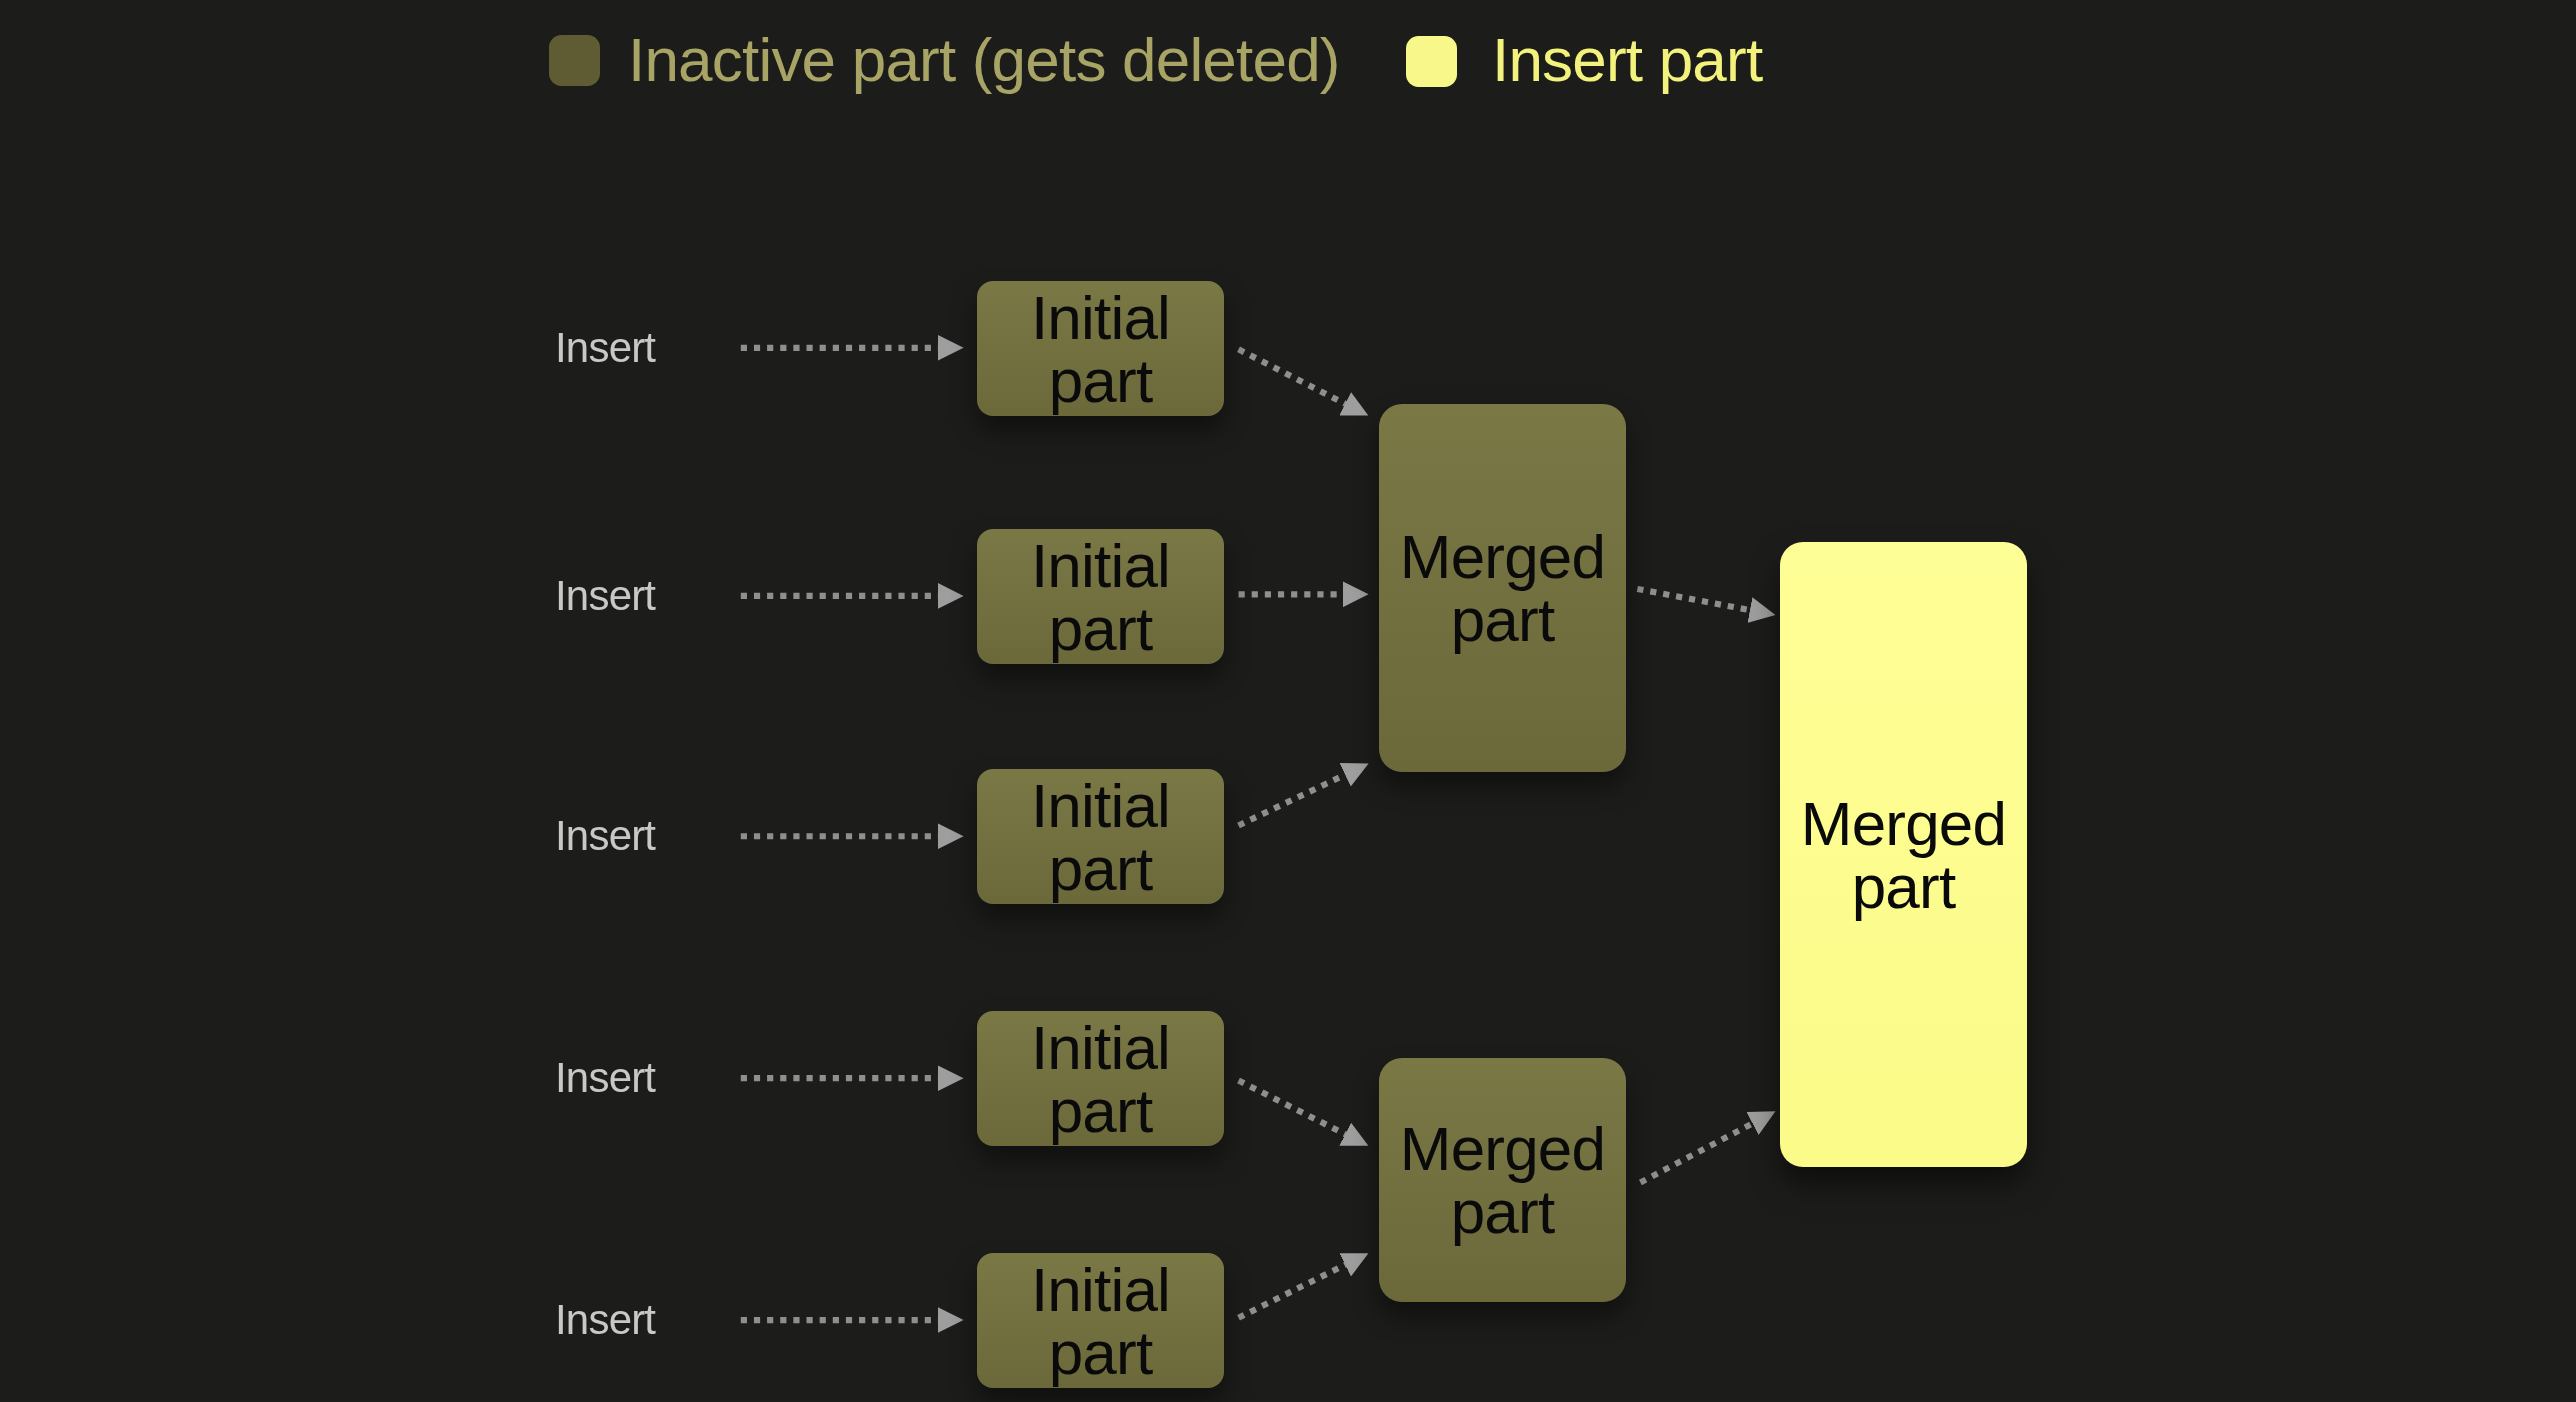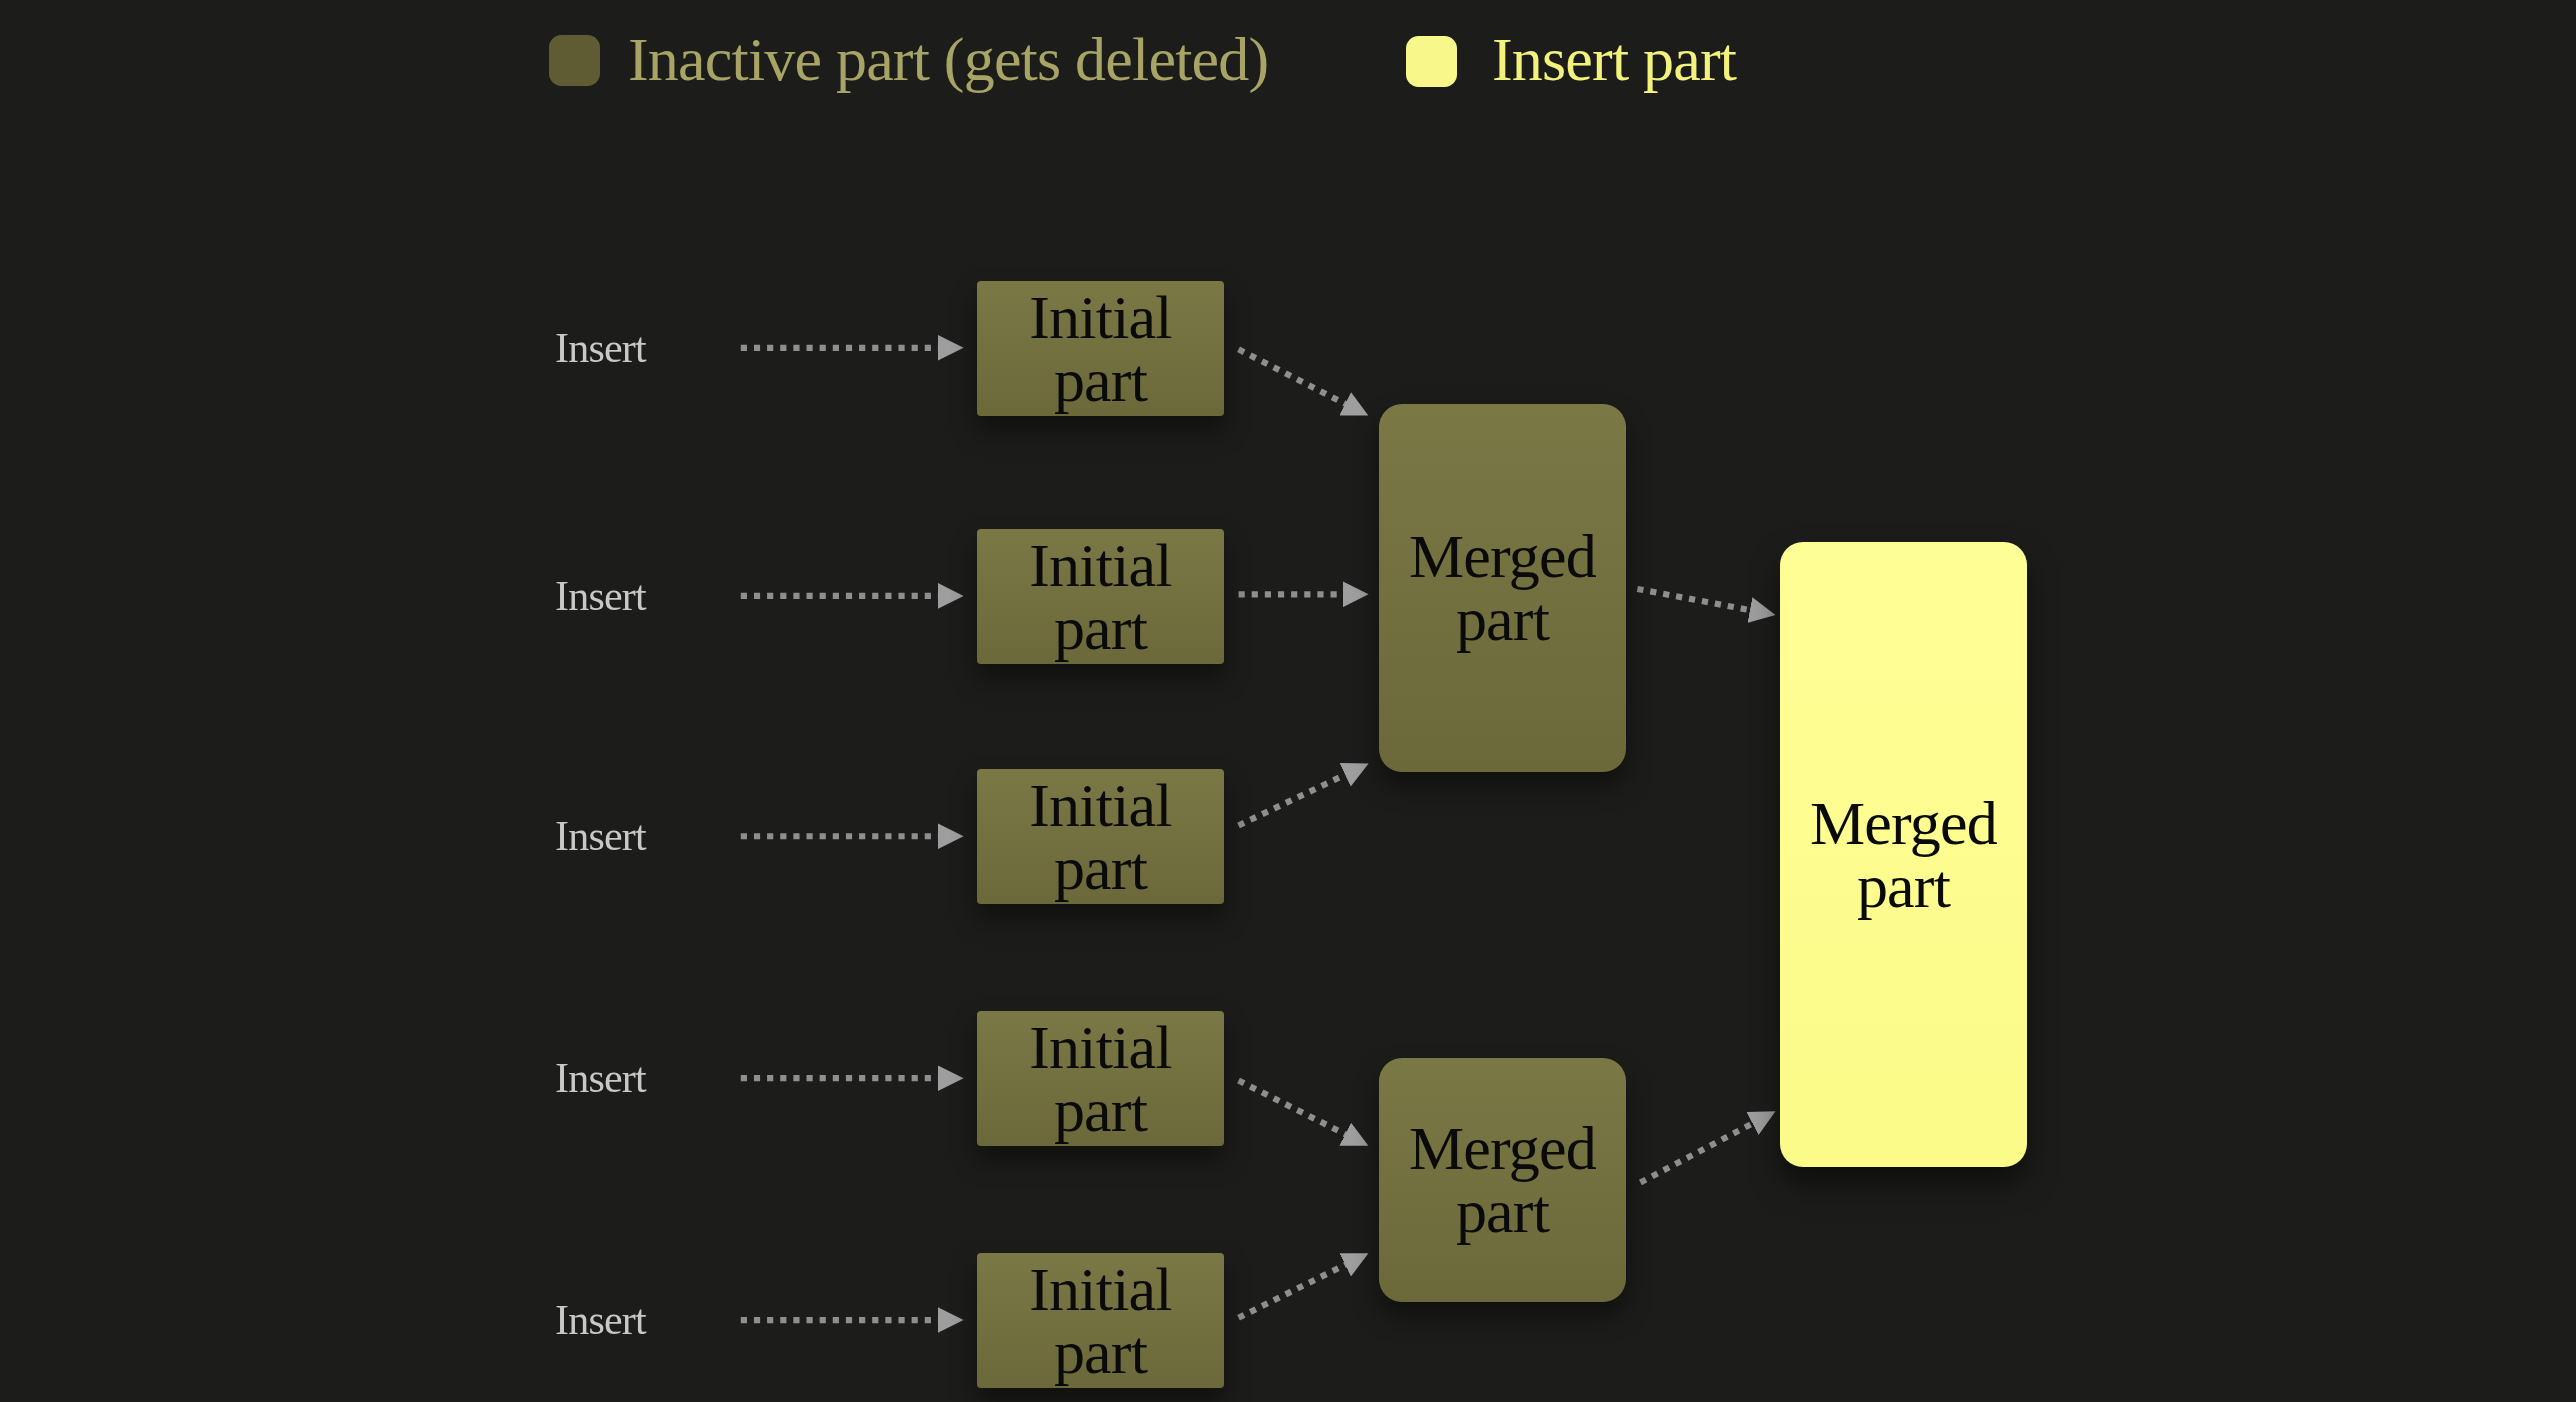--- a/index.html
+++ b/index.html
@@ -6,21 +6,21 @@
     margin: 0;
     padding: 0;
     background: #1c1c1a;
   }
   .stage {
     position: relative;
     width: 2129px;
     height: 1402px;
     background: #1c1c1a;
     overflow: hidden;
-    font-family: Liberation Serif, serif;
+    font-family: Liberation Sans, sans-serif;
   }
   
   .legend-chip {
     position: absolute;
     width: 51px;
     height: 51px;
     border-radius: 12.4px;
   }
   .chip-inactive { background: #5f5c34; }
   .chip-active   { background: #f8f88a; }
@@ -59,21 +59,21 @@
     box-sizing: border-box;
   }
   .node.olive {
     background: linear-gradient(180deg, #7a7845 0%, #6b693a 100%);
     box-shadow: 0 14px 26px rgba(0,0,0,0.45);
   }
   .node.active {
     background: linear-gradient(180deg, #fefe96 0%, #fbfb89 100%);
     box-shadow: 0 17px 29px rgba(0,0,0,0.5);
   }
-  .r26 { border-radius: 4px; }
+  .r26 { border-radius: 16px; }
   .r30 { border-radius: 23px; }
   
   svg.edges {
     position: absolute;
     left: 0;
     top: 0;
     pointer-events: none;
   }
   svg.edges line {
     stroke: #8f8f8f;

